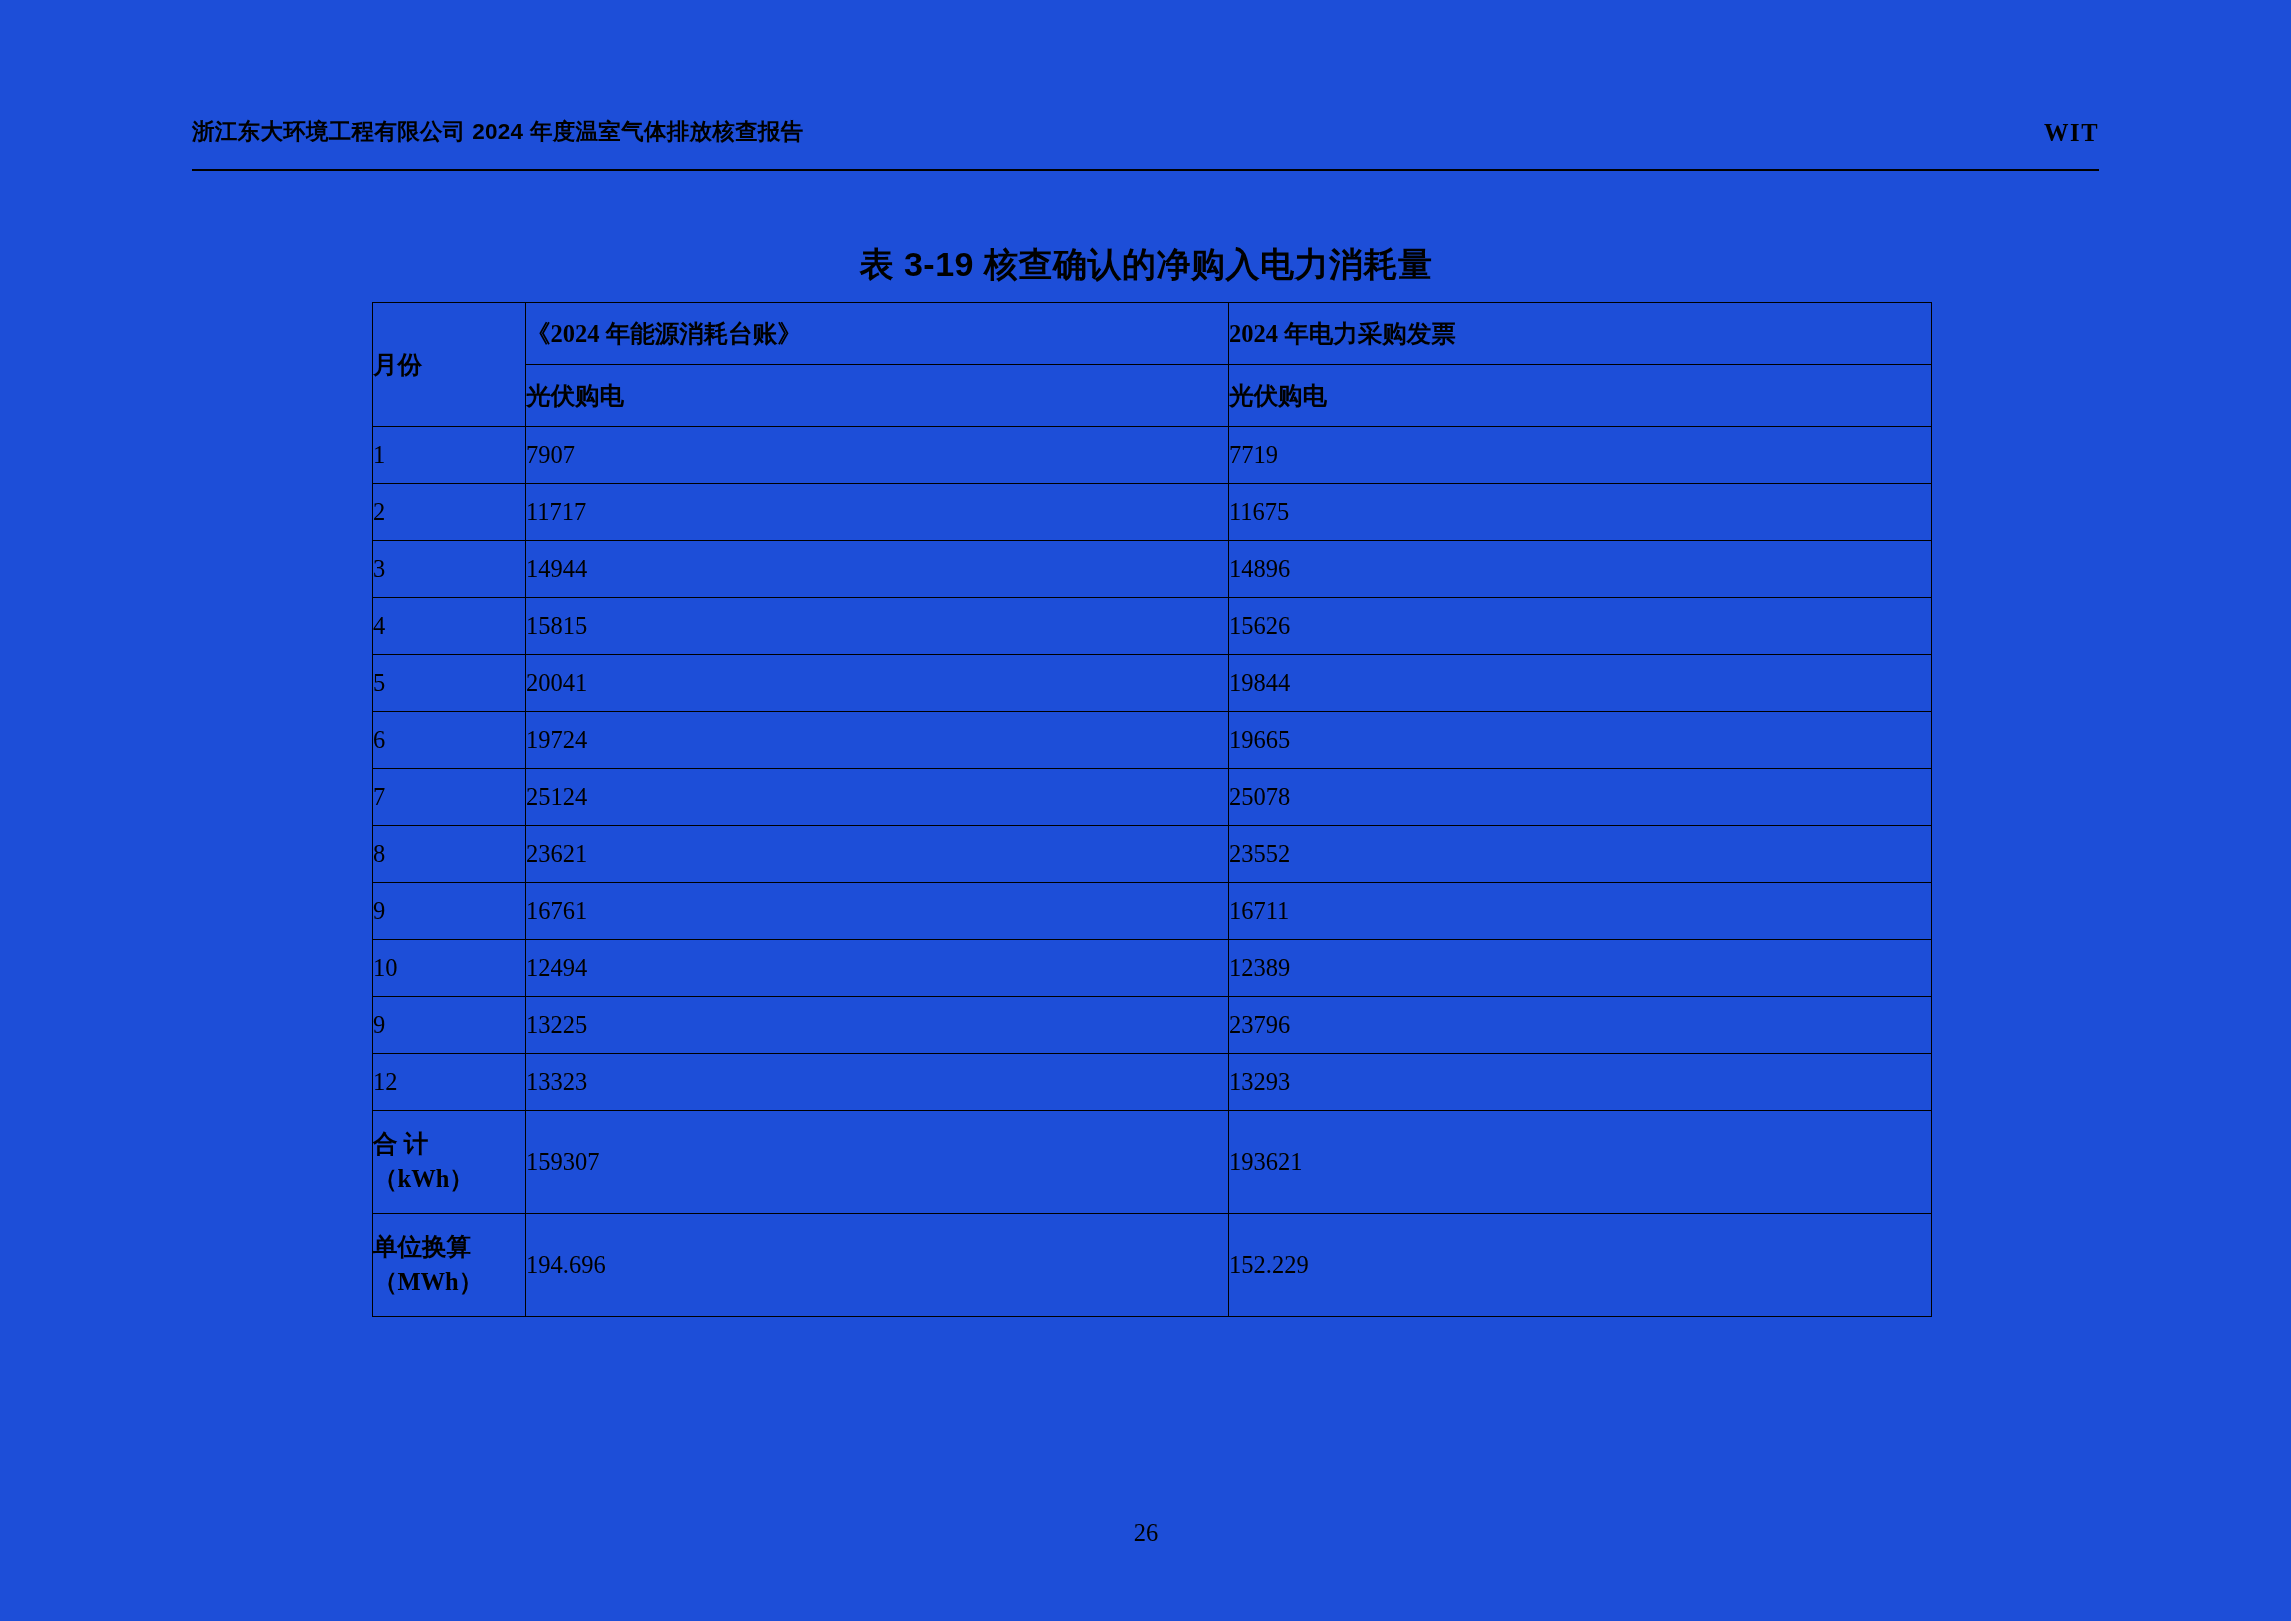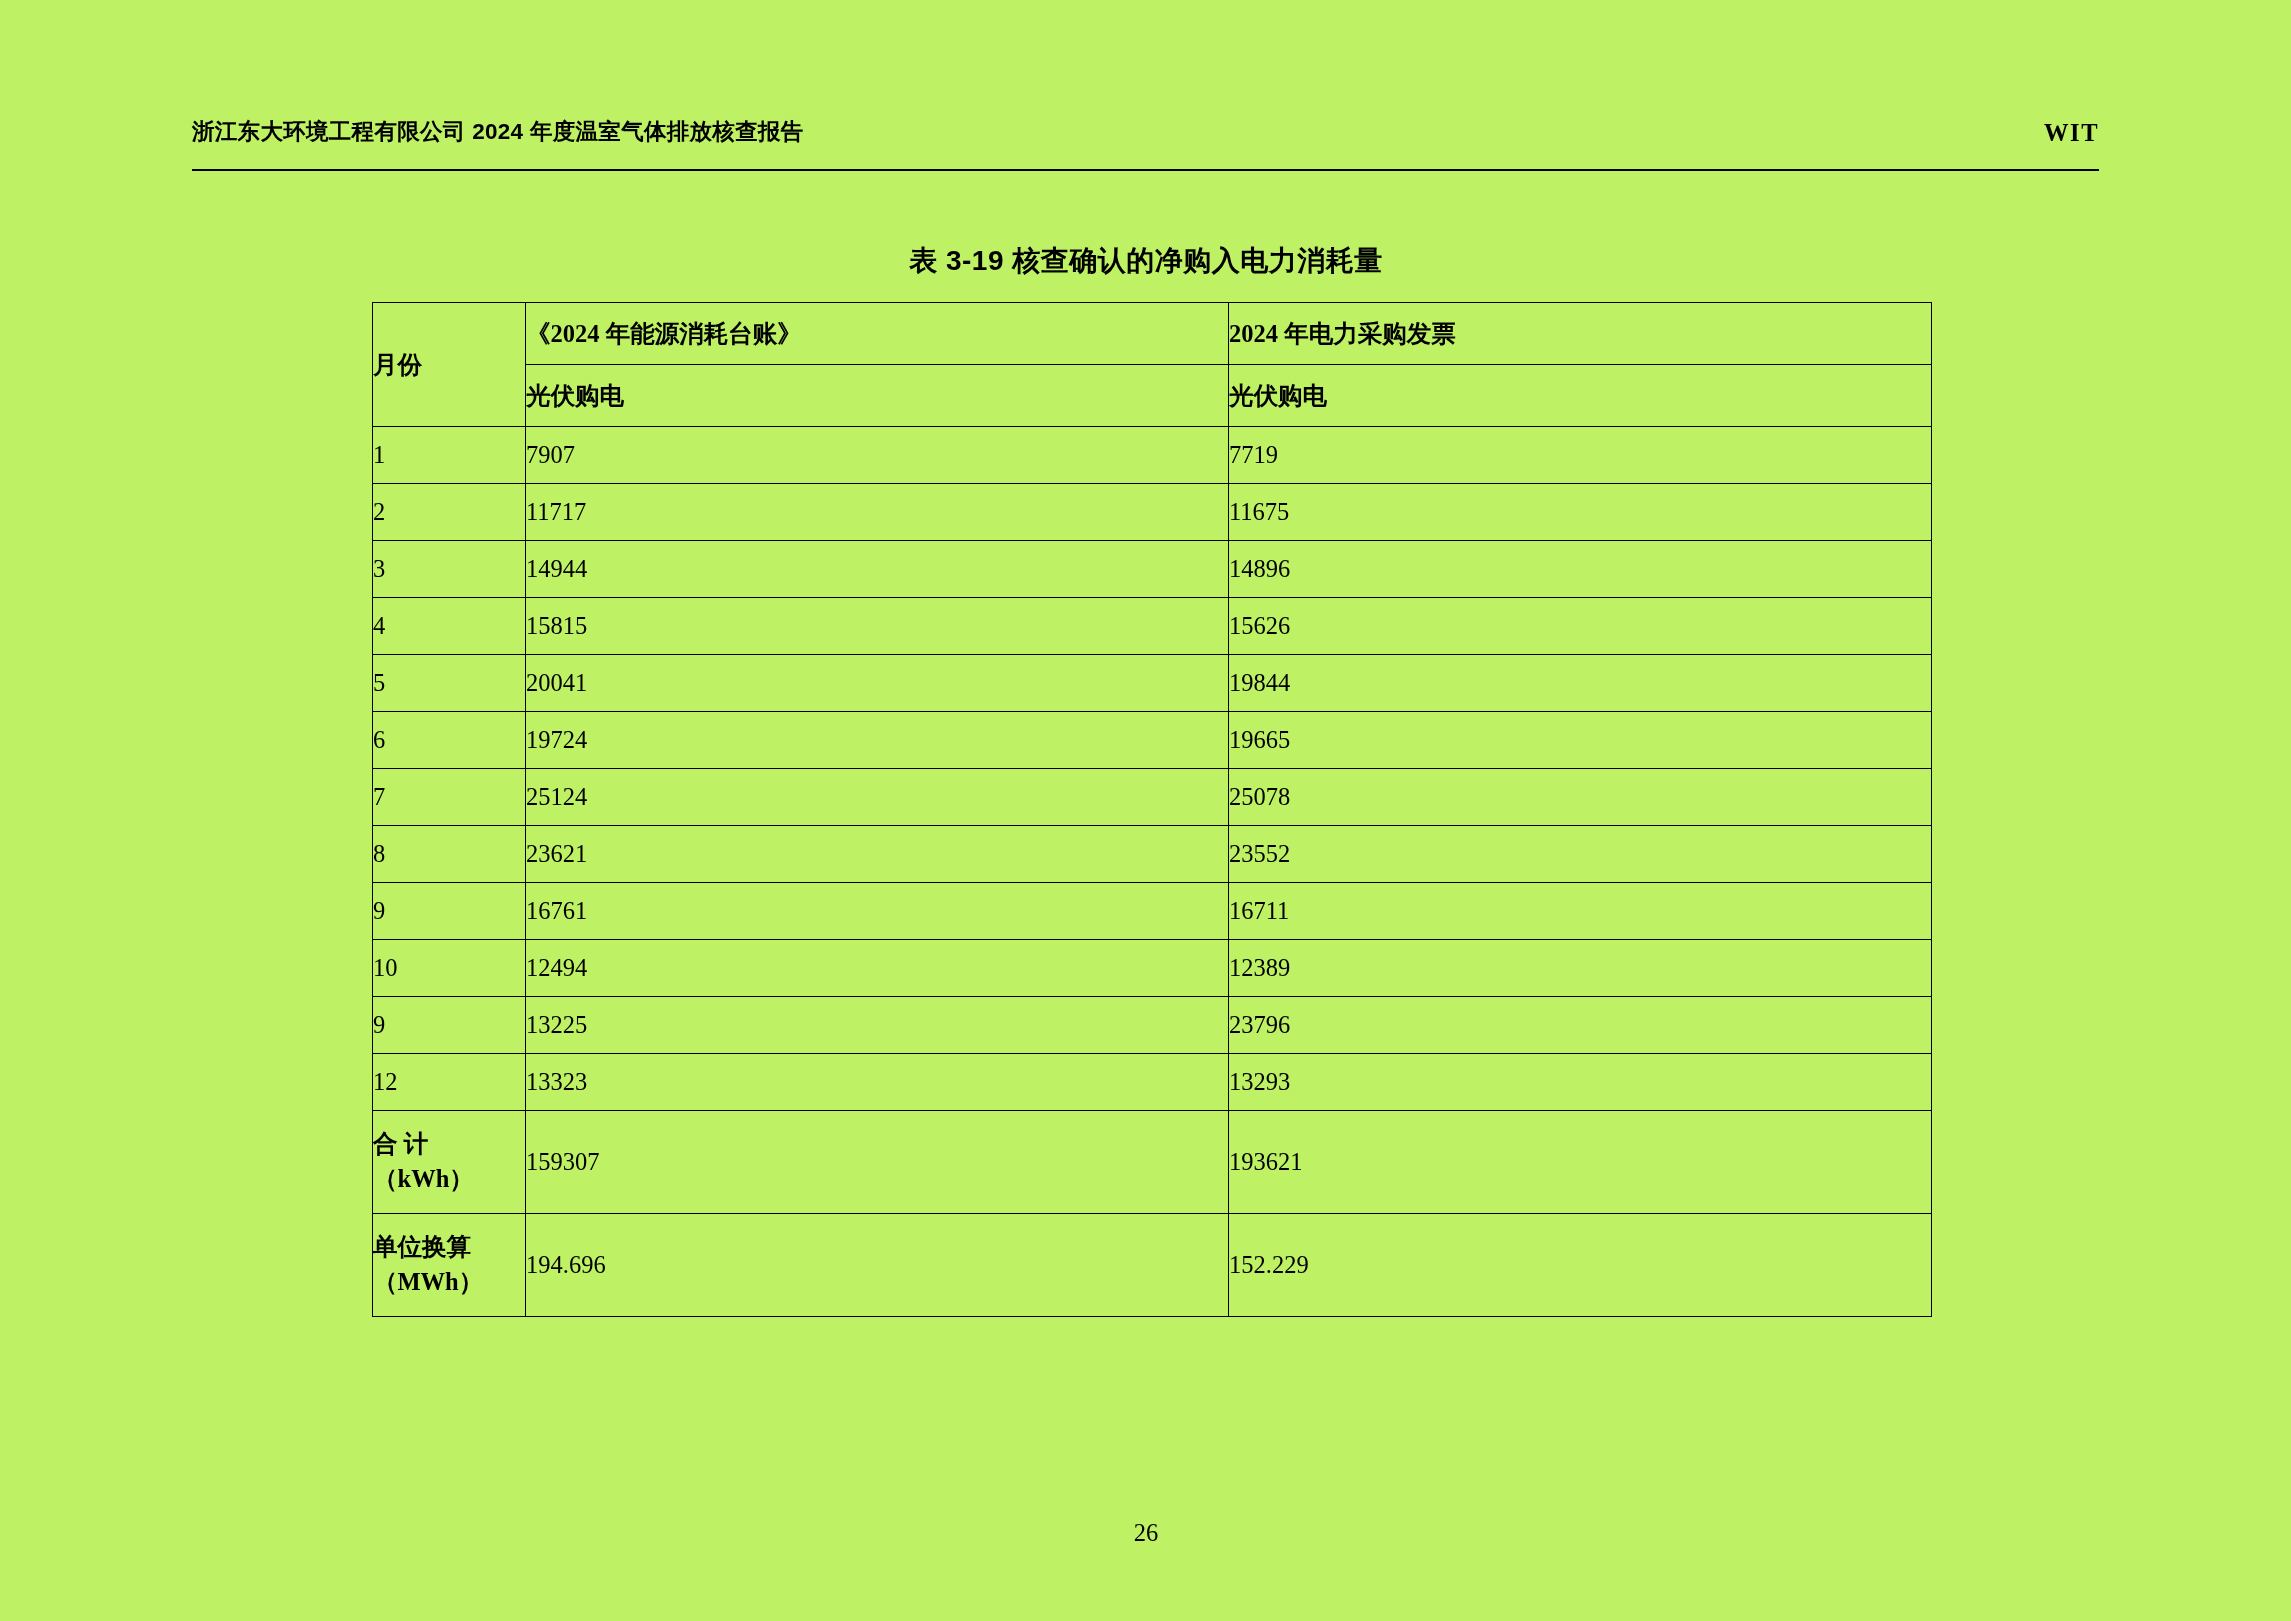--- a/index.html
+++ b/index.html
@@ -4,21 +4,21 @@
 <style>
   html, body {
     margin: 0;
     padding: 0;
     background: #ffffff;
   }
   .page {
     position: relative;
     width: 2292px;
     height: 1621px;
-    background: #bef264;
+    background: #1d4ed8;
     font-family: "Liberation Serif", serif;
     color: #000000;
     box-sizing: border-box;
     overflow: hidden;
   }
 
   
   .header {
     position: absolute;
     top: 116px;
@@ -52,21 +52,21 @@
   }
 
   
   .table-title {
     position: absolute;
     top: 242px;
     left: 0;
     width: 2292px;
     text-align: center;
     font-family: "Liberation Sans", sans-serif;
-    font-size: 28px;
+    font-size: 34px;
     font-weight: bold;
     letter-spacing: 0.5px;
   }
 
   
   .table-wrap {
     position: absolute;
     top: 302px;
     left: 372px;
     width: 1558px;

